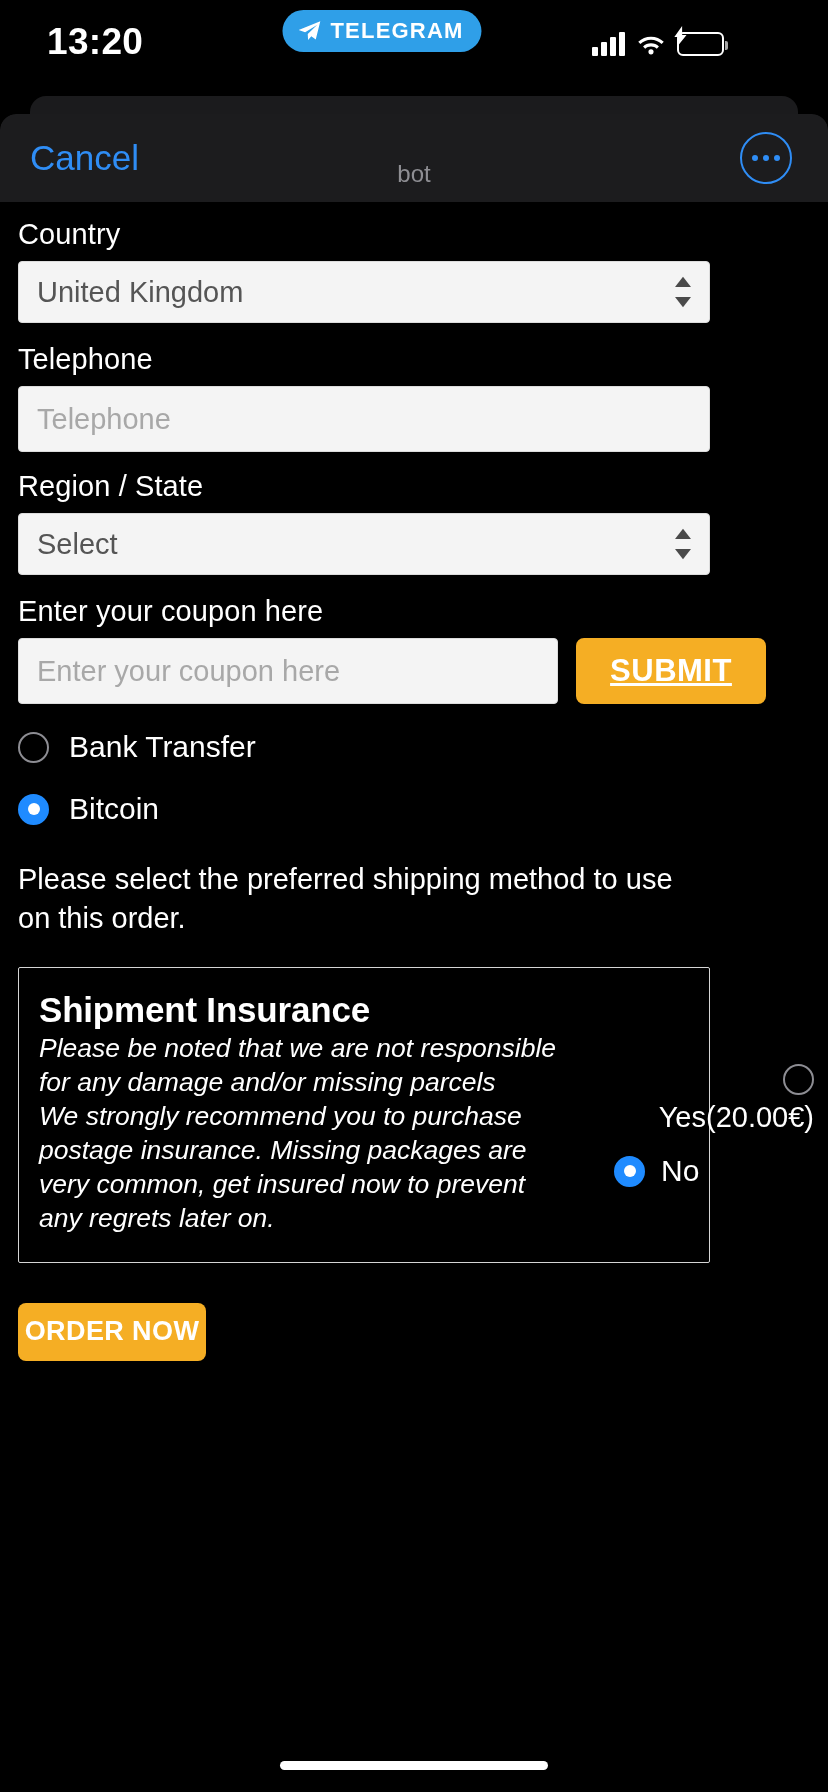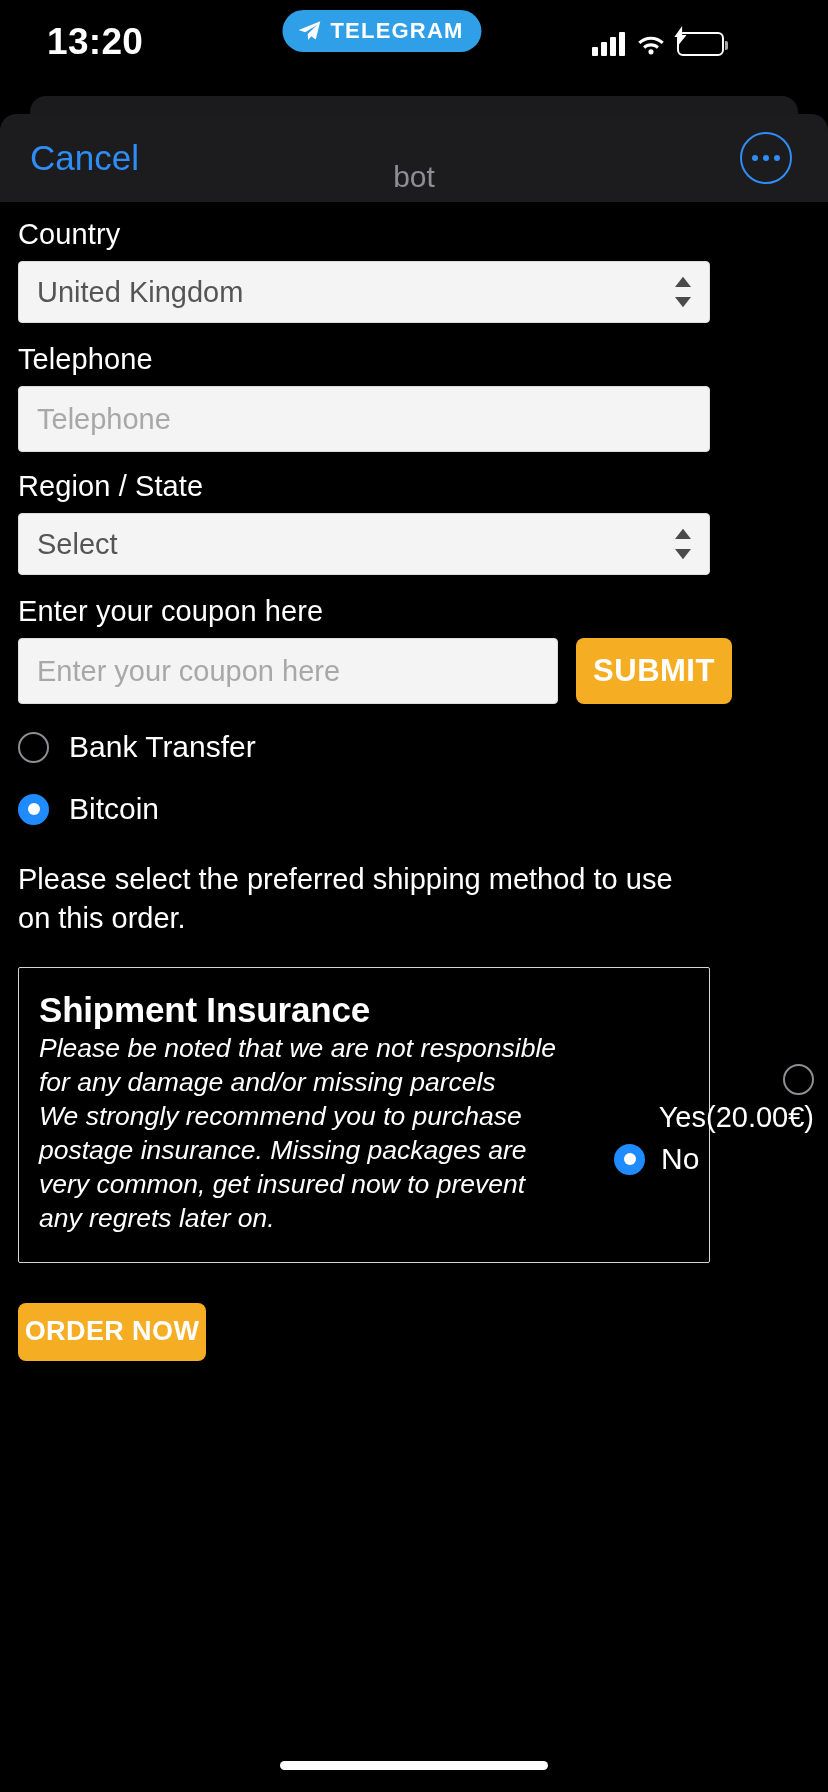--- a/index.html
+++ b/index.html
@@ -128,21 +128,21 @@
     color: #2f8df5;
     background: none;
     border: none;
     font-family: inherit;
     cursor: pointer;
   }
   .sheet-title {
     position: absolute;
     left: 50%;
     transform: translateX(-50%);
-    font-size: 30px;
+    font-size: 24px;
     color: #8e8e93;
     top: 46px;
   }
   .more-btn {
     position: absolute;
     right: 36px;
     width: 52px; height: 52px;
     border: 2.5px solid #2f8df5;
     border-radius: 50%;
     display: flex;
@@ -222,31 +222,32 @@
     border: 1px solid #dcdcdc;
     border-radius: 4px;
     padding: 0 18px;
     font-size: 29px;
     font-family: inherit;
     color: #333;
     outline: none;
   }
   .coupon-input::placeholder { color: #a8a8a8; }
   .submit-btn {
-    width: 156px;
+    width: 190px;
     height: 66px;
     background: #f5ae24;
     color: #ffffff;
     border: none;
     border-radius: 8px;
     font-size: 31px;
     font-weight: 700;
     letter-spacing: 0.5px;
     font-family: inherit;
     cursor: pointer;
+    text-decoration: underline;
   }
 
   .instruction {
     font-size: 29px;
     line-height: 1.33;
     color: #ffffff;
     width: 680px;
     margin-bottom: 30px;
   }
 
@@ -326,21 +327,21 @@
   .ins-yes-label {
     font-size: 29px;
     color: #ffffff;
     margin-top: 6px;
     white-space: nowrap;
   }
   .ins-opt-no {
     display: flex;
     align-items: center;
     gap: 16px;
-    margin-top: 8px;
+    margin-top: 20px;
     margin-left: 30px;
     cursor: pointer;
   }
   .ins-no-label { font-size: 30px; color: #ffffff; }
 
   
   .order-btn {
     margin-top: 40px;
     width: 188px;
     height: 58px;

